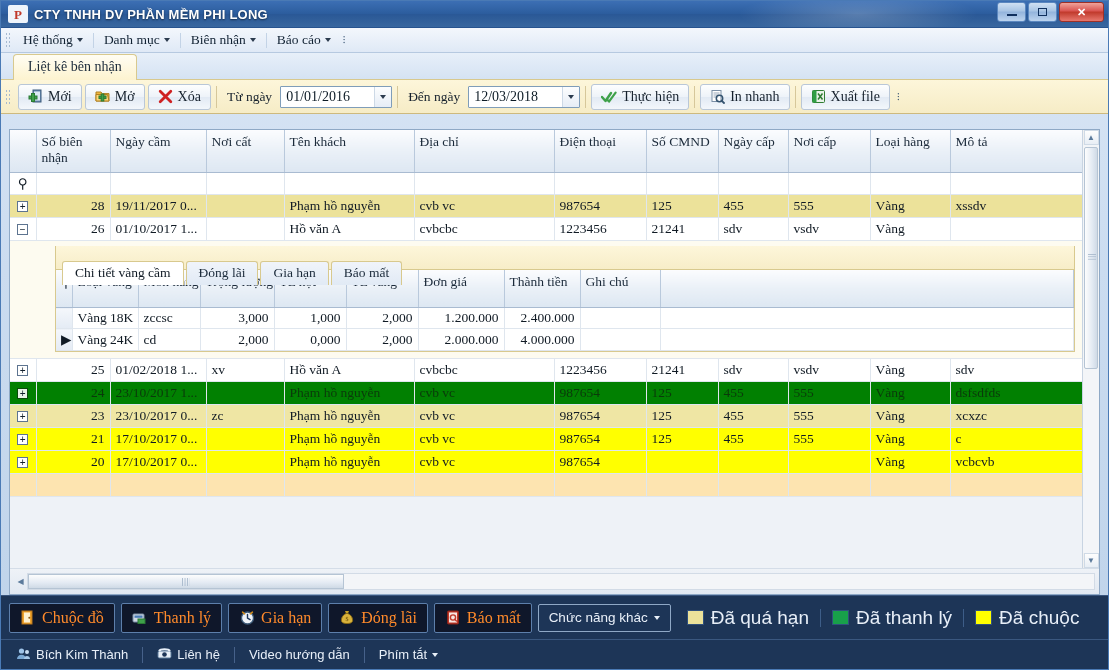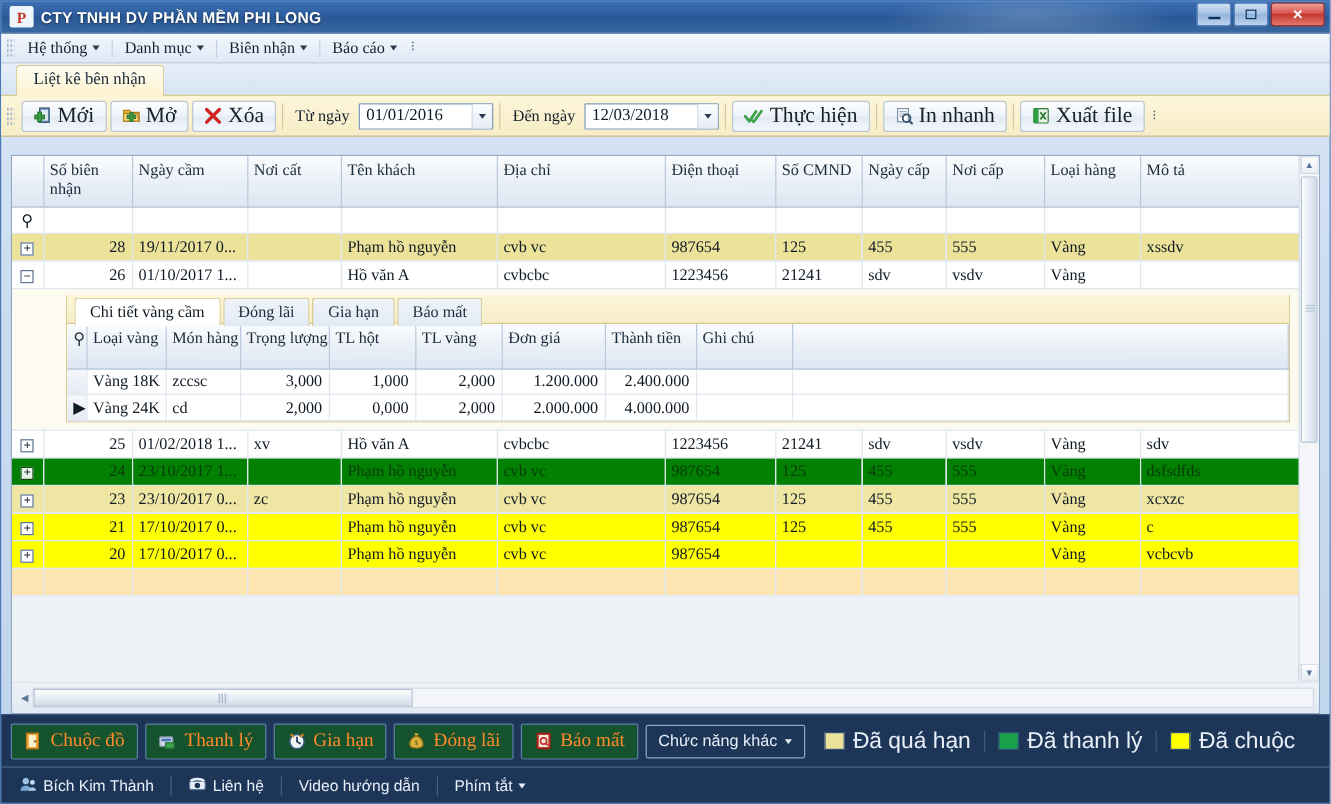--- a/index.html
+++ b/index.html
@@ -94,21 +94,21 @@
   .toolbar {
     height:34px; display:flex; align-items:center; gap:3px; padding:0 4px;
     background:linear-gradient(to bottom,#fdf6da 0%,#f6ecc6 100%);
     border-bottom:1px solid #cdb97e;
   }
   .tbtn {
     display:flex; align-items:center; gap:5px;
     padding:3px 9px; height:26px;
     border:1px solid #b9c7d8; border-radius:3px;
     background:linear-gradient(to bottom,#fdfefe 0%,#eef3f9 48%,#e2eaf4 52%,#f3f7fb 100%);
-    font-size:18px; color:#15202c; white-space:nowrap;
+    font-size:14px; color:#15202c; white-space:nowrap;
     font-family:"Liberation Serif", serif;
   }
   .tsep{ width:1px;height:22px;background:#d6c79a;margin:0 2px;}
   .tlabel{ font-size:13.5px;color:#15202c;padding:0 5px; font-family:"Liberation Serif", serif;}
   .dtbox {
     display:flex;align-items:center;height:22px;width:112px;
     border:1px solid #7f9db9;background:#fff;border-radius:1px;
   }
   .dtval{flex:1;padding-left:5px;font-size:14px;color:#0d1b26;font-family:"Liberation Serif",serif;}
   .dtarrow{
@@ -167,21 +167,21 @@
   
   td.detailcell { padding:0; background:#fdfbf0; border-right:none;}
   .detailpanel {
     margin:3px 6px 4px 40px; background:#fff;
     border:1px solid #d8c98e; border-top:none;
   }
   .dtabs { display:flex; align-items:flex-end; height:24px; padding-left:6px;
     background:linear-gradient(to bottom,#fdf6da,#f7edc8); border-bottom:1px solid #d8c98e;}
   .dtab { padding:3px 12px 4px; font-size:13.5px; color:#1b2a3a;
     border:1px solid #d8c98e; border-bottom:none; border-radius:3px 3px 0 0;
-    background:linear-gradient(to bottom,#f0f4fa,#e1eaf5); margin-right:2px; position:relative; top:3px;
+    background:linear-gradient(to bottom,#f0f4fa,#e1eaf5); margin-right:2px; position:relative; top:16px;
     font-family:"Liberation Serif",serif;}
   .dtab.active{ background:#ffffff; color:#101a24;}
   table.dg { border-collapse:collapse; width:100%; table-layout:fixed; background:#fff;}
   table.dg th {
     background:linear-gradient(to bottom,#fbfcfe 0%,#eaf0f7 50%,#dde7f2 100%);
     border-right:1px solid #b9c9dc; border-bottom:1px solid #a9bbd1;
     font-weight:normal; font-size:13.5px; color:#1b2a3a; text-align:left;
     vertical-align:top; padding:4px 5px; height:38px; font-family:"Liberation Serif",serif;
   }
   table.dg td { border-right:1px solid #dfe6ee; border-bottom:1px solid #dfe6ee;
@@ -220,21 +220,21 @@
   
   .actionbar {
     position:absolute; left:0; right:0; bottom:30px; height:44px;
     background:#1d3557; border-top:1px solid #39557e;
     display:flex; align-items:center; gap:6px; padding:0 8px;
   }
   .abtn {
     display:flex;align-items:center;gap:6px;
     padding:4px 10px; height:30px;
     border:1px solid #5d7fab; border-radius:2px;
-    background:#14532d; color:#ff8a2b;
+    background:#0f172a; color:#ff8a2b;
     font-size:16px; white-space:nowrap; font-family:"Liberation Serif",serif;
   }
   .abtn .ico{ width:16px;height:16px;display:flex;align-items:center;justify-content:center;font-size:13px;}
   .fnbtn {
     padding:5px 10px; height:28px; display:flex;align-items:center;gap:6px;
     border:1px solid #8fa8c6; border-radius:2px; background:#1d3557;
     color:#e8eff8; font-size:13.5px; font-family:"Liberation Sans",sans-serif;
   }
   .legend{ display:flex; align-items:center; gap:7px; margin-left:10px;}
   .swatch{ width:17px;height:15px; border:1px solid #30507c;}

